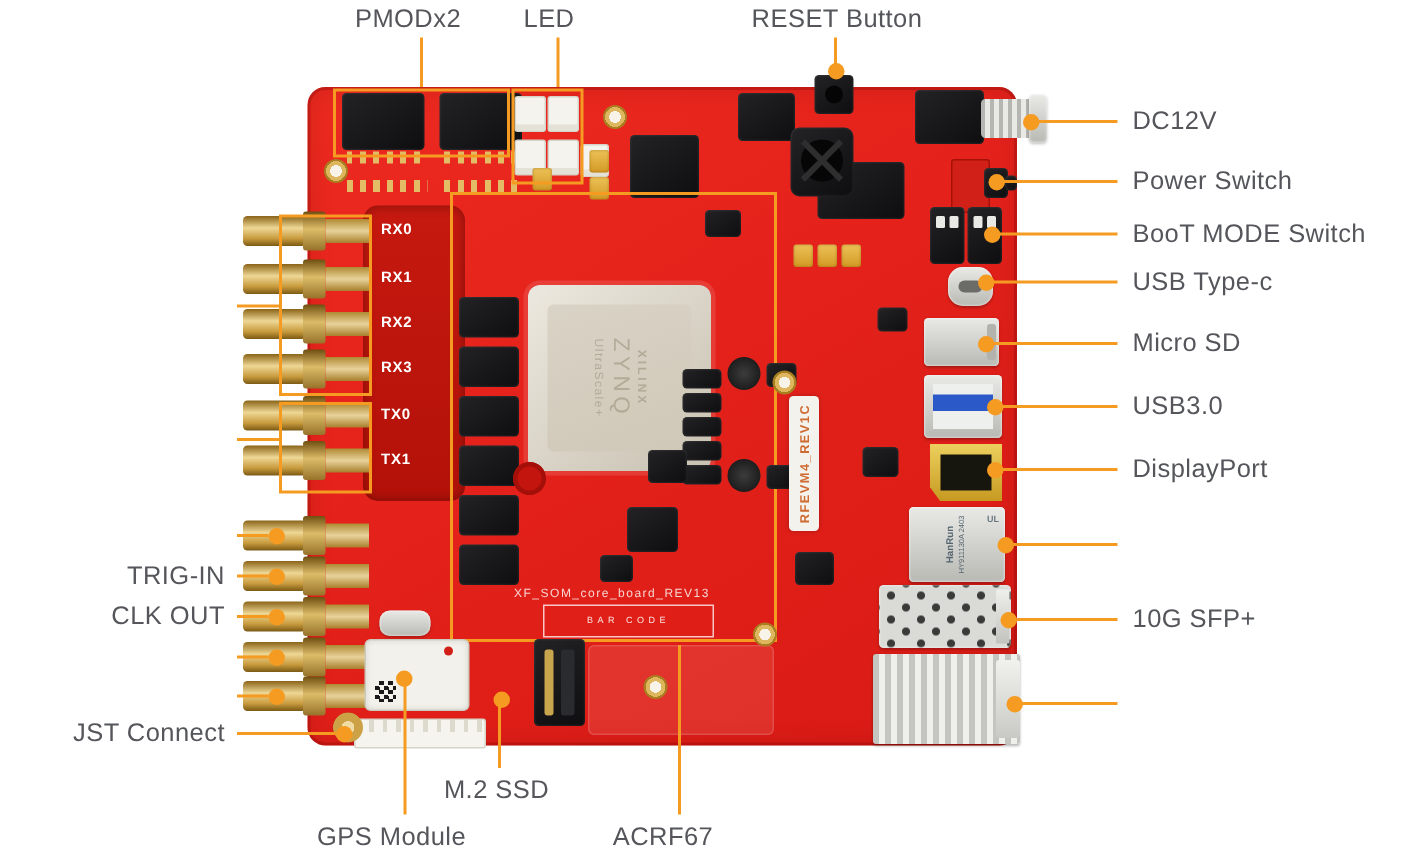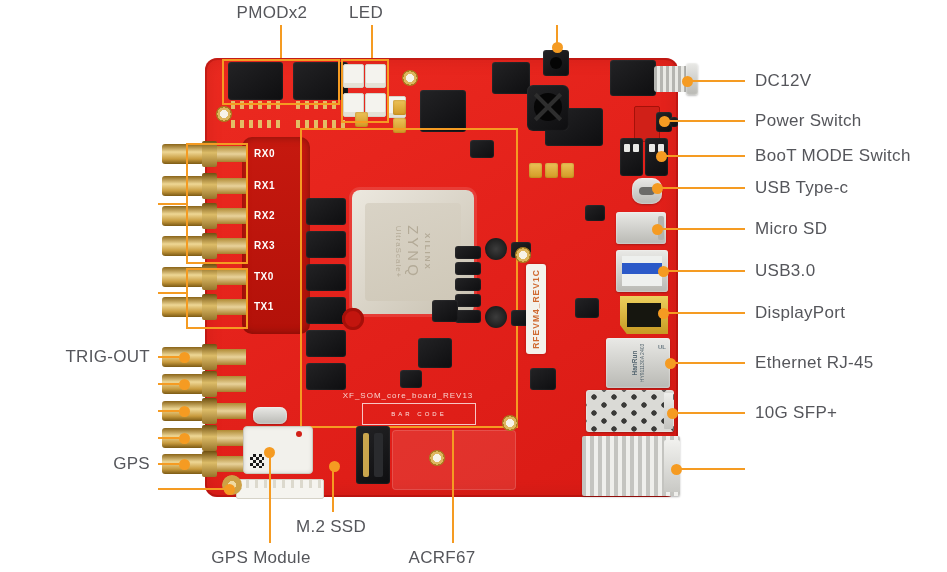--- a/index.html
+++ b/index.html
@@ -308,20 +308,21 @@
   <div class="hole" style="left:429px;top:450px"></div>
 
   <span class="lbl lbl-c" style="left:272px;top:3px">PMODx2</span>
   <span class="vline" style="left:280px;top:25px;height:33px"></span>
   <span class="bracket" style="left:222px;top:59px;width:118px;height:46px"></span>
 
   <span class="lbl lbl-c" style="left:366px;top:3px">LED</span>
   <span class="vline" style="left:371px;top:25px;height:33px"></span>
   <span class="bracket" style="left:341px;top:59px;width:48px;height:64px"></span>
 
+  <span class="lbl lbl-c" style="left:558px;top:3px">RESET Button</span>
   <span class="vline" style="left:556px;top:25px;height:19px"></span>
   <span class="dot" style="left:552px;top:42px"></span>
 
   <span class="dot" style="left:682px;top:76px"></span>
   <span class="hline" style="left:692px;top:80px;width:53px"></span>
   <span class="lbl lbl-r" style="top:71px">DC12V</span>
 
   <span class="dot" style="left:659px;top:116px"></span>
   <span class="hline" style="left:669px;top:120px;width:76px"></span>
   <span class="lbl lbl-r" style="top:111px">Power Switch</span>
@@ -341,52 +342,52 @@
   <span class="dot" style="left:658px;top:266px"></span>
   <span class="hline" style="left:668px;top:270px;width:77px"></span>
   <span class="lbl lbl-r" style="top:261px">USB3.0</span>
 
   <span class="dot" style="left:658px;top:308px"></span>
   <span class="hline" style="left:668px;top:312px;width:77px"></span>
   <span class="lbl lbl-r" style="top:303px">DisplayPort</span>
 
   <span class="dot" style="left:665px;top:358px"></span>
   <span class="hline" style="left:675px;top:362px;width:70px"></span>
-  <span class="lbl lbl-r" style="top:353px">Ethernet RJ-45</span>
 
   <span class="dot" style="left:667px;top:408px"></span>
   <span class="hline" style="left:677px;top:412px;width:68px"></span>
   <span class="lbl lbl-r" style="top:403px">10G SFP+</span>
 
   <span class="dot" style="left:671px;top:464px"></span>
   <span class="hline" style="left:681px;top:468px;width:64px"></span>
 
   <span class="hline" style="left:158px;top:203px;width:28px"></span>
   <span class="bracket" style="left:186px;top:143px;width:62px;height:121px"></span>
 
   <span class="hline" style="left:158px;top:292px;width:28px"></span>
   <span class="bracket" style="left:186px;top:268px;width:62px;height:61px"></span>
 
-  <span class="lbl lbl-l" style="top:347px">TRIG-OUT</span>
   <span class="hline" style="left:158px;top:356px;width:21px"></span>
   <span class="dot" style="left:179px;top:352px"></span>
 
+  <span class="lbl lbl-l" style="top:374px">TRIG-IN</span>
   <span class="hline" style="left:158px;top:383px;width:21px"></span>
   <span class="dot" style="left:179px;top:379px"></span>
 
+  <span class="lbl lbl-l" style="top:401px">CLK OUT</span>
   <span class="hline" style="left:158px;top:410px;width:21px"></span>
   <span class="dot" style="left:179px;top:406px"></span>
 
   <span class="hline" style="left:158px;top:437px;width:21px"></span>
   <span class="dot" style="left:179px;top:433px"></span>
 
-  <span class="lbl lbl-l" style="top:454px">GPS</span>
   <span class="hline" style="left:158px;top:463px;width:21px"></span>
   <span class="dot" style="left:179px;top:459px"></span>
 
+  <span class="lbl lbl-l" style="top:479px">JST Connect</span>
   <span class="hline" style="left:158px;top:488px;width:66px"></span>
   <span class="dot" style="left:224px;top:484px"></span>
 
   <span class="dot" style="left:329px;top:461px"></span>
   <span class="vline" style="left:332px;top:471px;height:41px"></span>
   <span class="lbl lbl-c" style="left:331px;top:517px">M.2 SSD</span>
 
   <span class="dot" style="left:264px;top:447px"></span>
   <span class="vline" style="left:269px;top:457px;height:86px"></span>
   <span class="lbl lbl-c" style="left:261px;top:548px">GPS Module</span>

